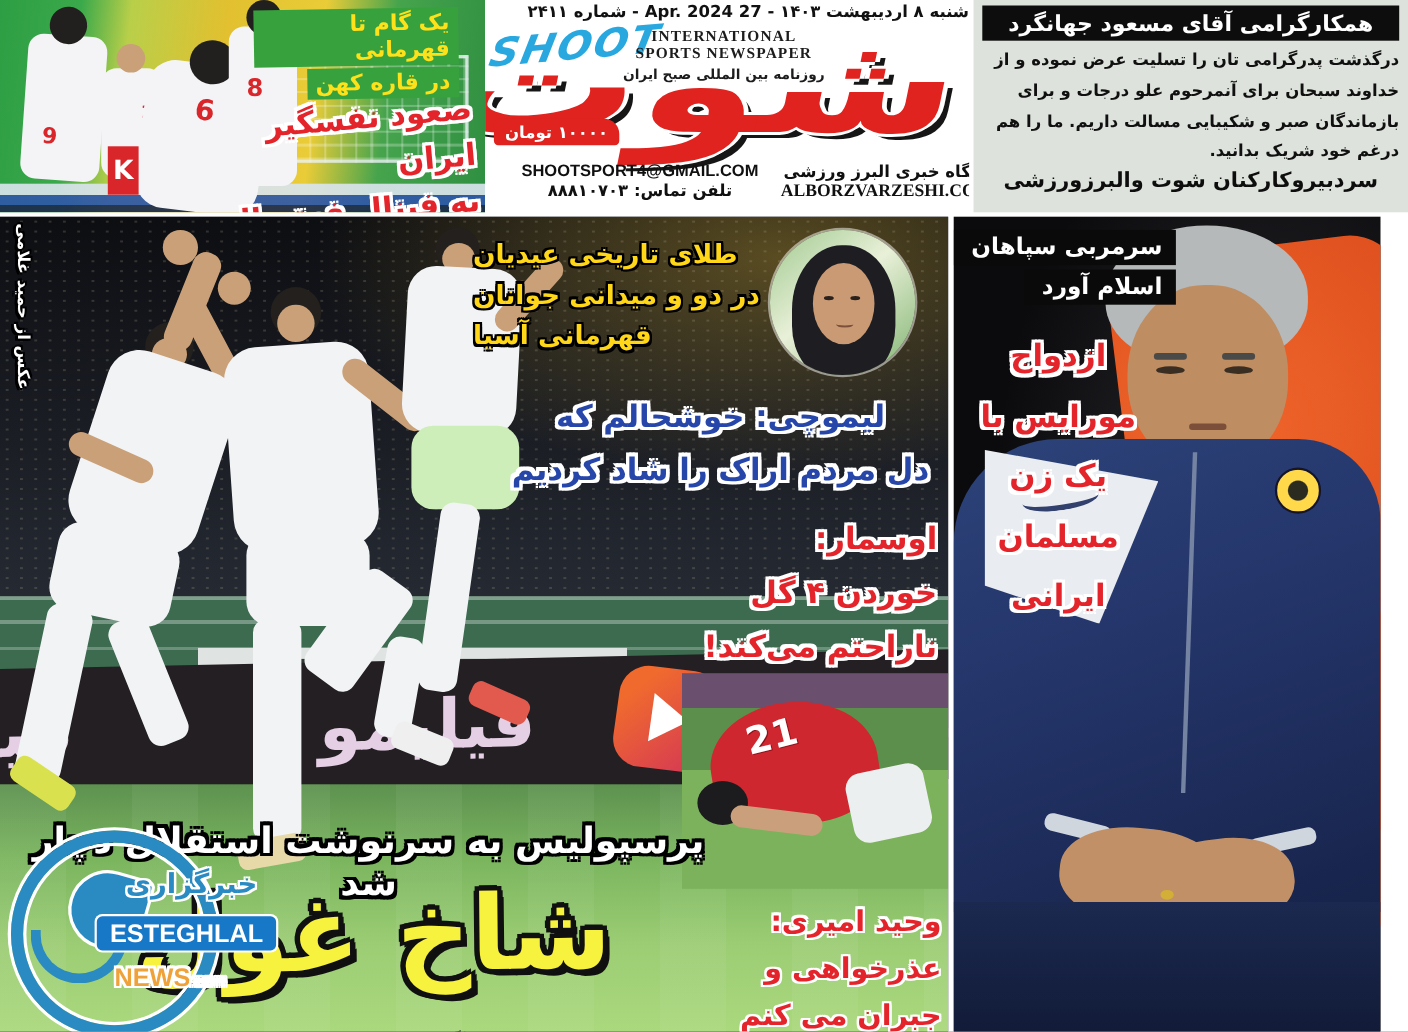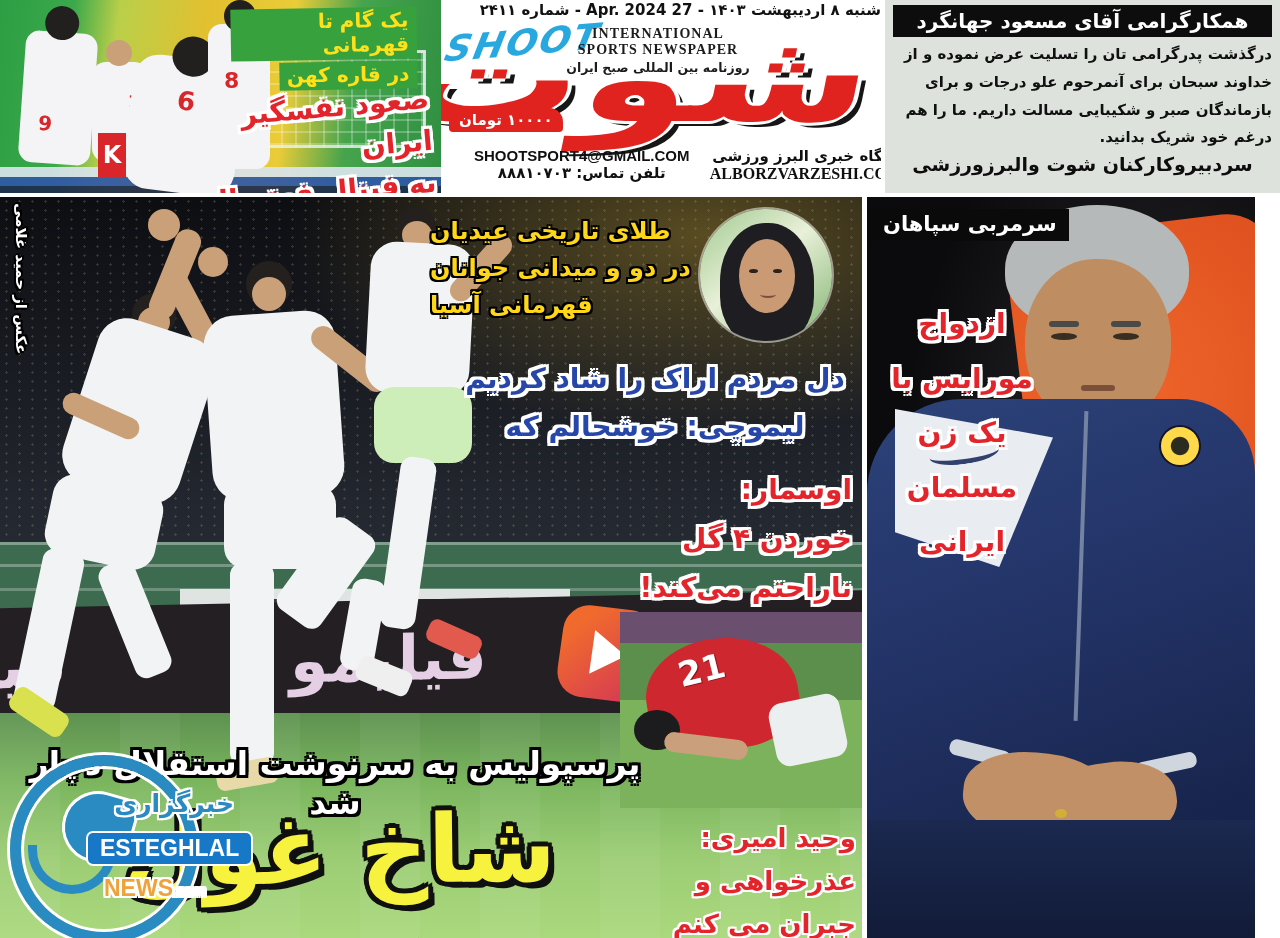--- a/index.html
+++ b/index.html
@@ -308,22 +308,22 @@
     <div class="abs portrait">
       <div class="abs pt-hijab"></div>
       <div class="abs pt-face">
         <div class="abs pt-eye" style="left:10px;"></div>
         <div class="abs pt-eye" style="left:34px;"></div>
         <div class="abs pt-mouth"></div>
       </div>
     </div>
 
     <div class="abs limouchi-headline rtl ow3">
+      <div>لیموچی: خوشحالم که</div>
       <div>دل مردم اراک را شاد کردیم</div>
-      <div>لیموچی: خوشحالم که</div>
     </div>
 
     <div class="abs osmar-headline rtl ow3">
       <div>اوسمار:</div>
       <div>خوردن ۴ گل</div>
       <div>ناراحتم می‌کند!</div>
     </div>
 
     <div class="abs redplayer">
       <div class="abs rp-body"></div>
@@ -373,20 +373,21 @@
     <div class="abs mr-badge"></div>
     <div class="abs mr-cuff" style="left:82px;top:548px;width:62px;height:16px;transform:rotate(14deg);"></div>
     <div class="abs mr-cuff" style="left:268px;top:560px;width:62px;height:16px;transform:rotate(-12deg);"></div>
     <div class="abs mr-hand" style="left:96px;top:556px;width:150px;height:88px;transform:rotate(6deg);"></div>
     <div class="abs mr-hand" style="left:170px;top:566px;width:140px;height:84px;transform:rotate(-8deg);"></div>
     <div class="abs mr-ring"></div>
     <div class="abs mr-trousers"></div>
 
     <div class="abs mr-kicker rtl">
       <div><span>سرمربی سپاهان</span></div>
+      <div><span>اسلام آورد</span></div>
     </div>
     <div class="abs mr-headline rtl ow3">
       <div>ازدواج</div>
       <div>مورایس با</div>
       <div>یک زن مسلمان</div>
       <div>ایرانی</div>
     </div>
   </div>
 
 </div>

